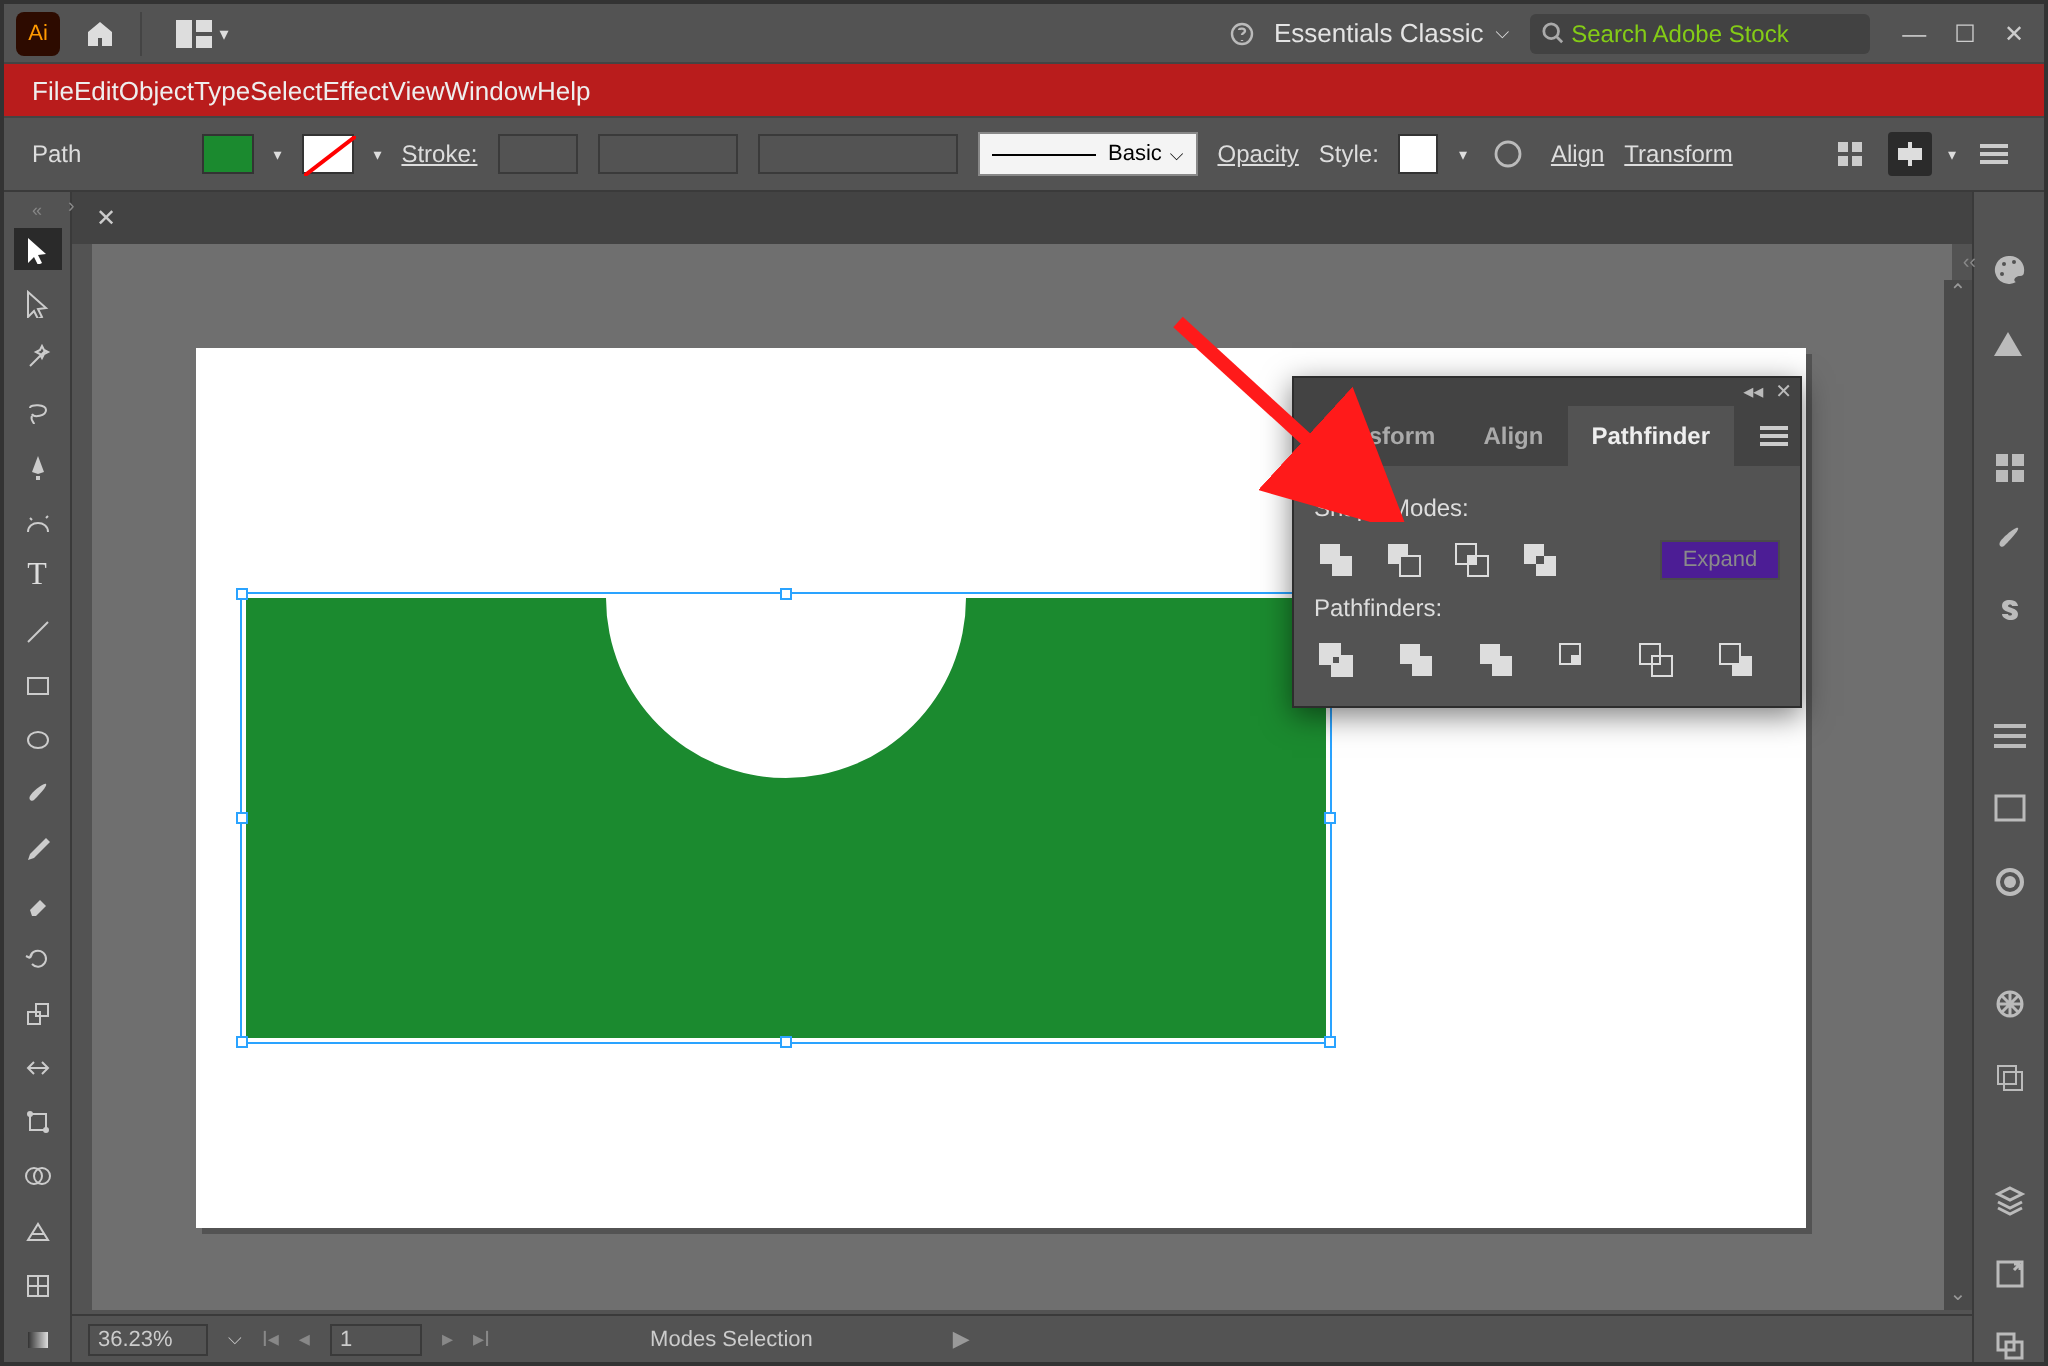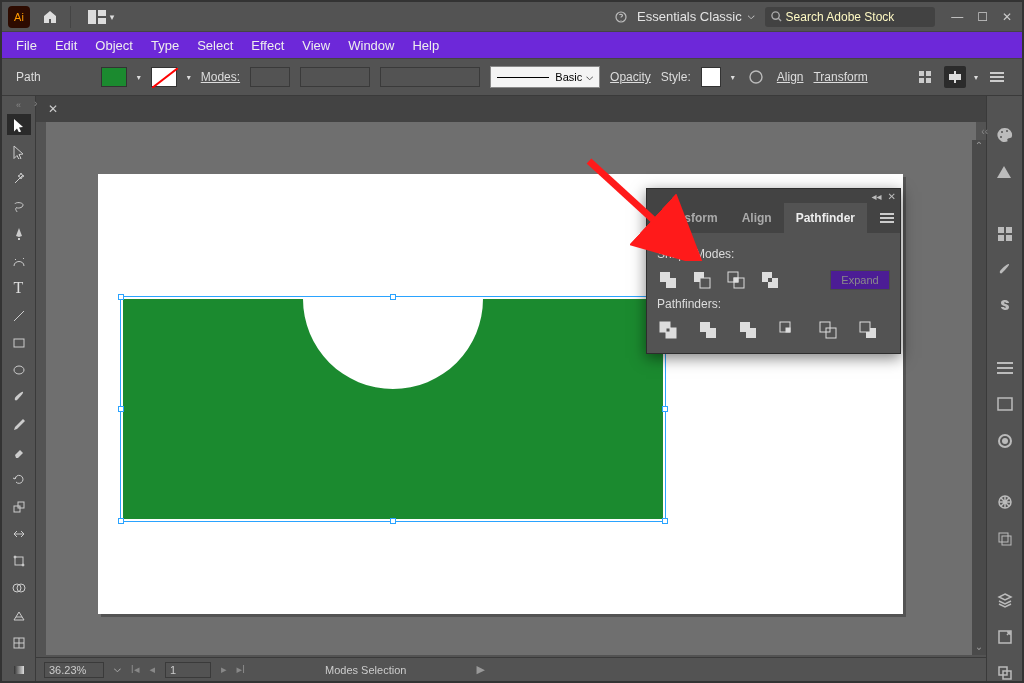--- a/index.html
+++ b/index.html
@@ -4,24 +4,24 @@
 <style>
   * { margin: 0; padding: 0; box-sizing: border-box; font-family: "Segoe UI", Tahoma, sans-serif; user-select: none; }
   body { width: 1024px; height: 683px; background: #535353; color: #e4e4e4; font-size: 12px; position: relative; overflow: hidden; border: 2px solid #333;}
   
   
   .titlebar { height: 30px; background: #535353; display:flex; align-items:center; gap:10px; padding:0 6px; border-bottom:1px solid #444;}
   .ai-logo { width:22px; height:22px; background:#2d0b00; border-radius:4px; display:flex; align-items:center; justify-content:center; color:#ff9a00; font-weight:normal; font-size:11px;}
   .tb-icon { width:20px; height:20px; display:flex; align-items:center; justify-content:center; color:#ddd;}
   .ws-switch { margin-left:480px; display:flex; align-items:center; gap:6px; font-size:13px;}
   .search-stock { display:flex; align-items:center; background:#424242; border-radius:3px; padding:2px 6px; height:20px; width:170px;}
-  .search-stock span { color:#fef9c3; font-size:12px; margin-left:4px;}
+  .search-stock span { color:#84cc16; font-size:12px; margin-left:4px;}
   .win-btns { margin-left:auto; display:flex; gap:14px; padding-right:4px; color:#ccc;}
 
-  .menubar { height:26px; background:#6d28d9; display:flex; align-items:center; gap:18px; padding:0 14px; font-size:13px; color:#eee;}
+  .menubar { height:26px; background:#b91c1c; display:flex; align-items:center; padding:0 14px; font-size:13px; color:#eee;}
   
   
   .controlbar { height:38px; background:#535353; display:flex; align-items:center; gap:10px; padding:0 14px; font-size:12px; color:#ddd; border-top:1px solid #444; border-bottom:1px solid #3a3a3a;}
   .swatch { width:26px; height:20px; border:1px solid #333; display:inline-block;}
   .strokefield { width:40px; height:20px; background:#535353; border:1px solid #3a3a3a;}
   .combo { width:70px; height:20px; background:#535353; border:1px solid #3a3a3a;}
   .bp-combo { width:110px; height:22px; background:#f4f4f4; color:#000; border:1px solid #888; display:flex; align-items:center; justify-content:flex-end; padding:0 6px; font-size:11px;}
   .style-sw { width:20px; height:20px; background:#fff; border:1px solid #333;}
   .link { text-decoration: underline; }
   .right-ctl { margin-left:auto; display:flex; gap:8px; align-items:center;}
@@ -127,21 +127,21 @@
   <span>Path</span>
   <span style="width:40px"></span>
   <span class="swatch" style="background:#1b8a2f"></span>
     <span style="font-size:8px">▾</span>
   <span class="swatch" style="background:#fff;position:relative">
     <svg width="26" height="20" style="position:absolute;top:0;left:0">
         <line x1="0" y1="20" x2="26" y2="0" stroke="#ff0000" stroke-width="2"></line>
       </svg>
   </span>
     <span style="font-size:8px">▾</span>
-  <span class="link">Modes:</span>
+  <span class="link">Stroke:</span>
   <span class="strokefield"></span>
   <span class="combo"></span>
   <span class="combo" style="width:100px"></span>
   <div class="bp-combo">
     <span style="flex:1;border-top:1px solid #000;margin-right:6px"></span>
     <span>Basic</span>
       <span style="margin-left:4px;font-size:9px">⌵</span>
   </div>
   <span class="link">Opacity</span>
   <span>Style:</span>

